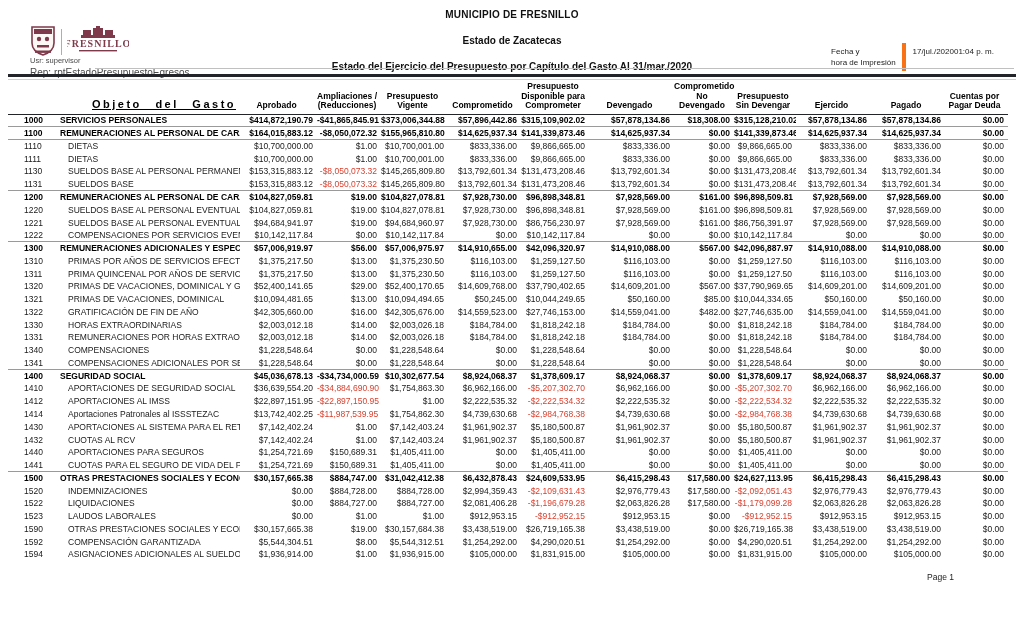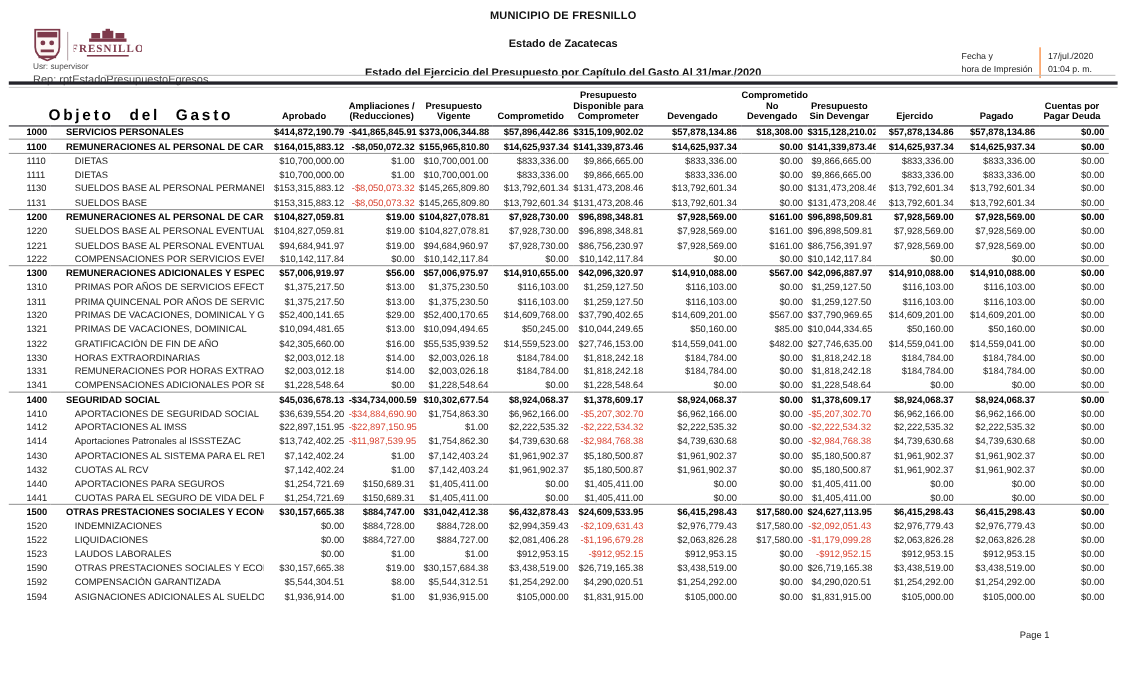--- a/index.html
+++ b/index.html
@@ -14,33 +14,33 @@
   .hdr-sub   { font-size:10px;  font-weight:bold; margin-top:15px; }
 
   .logo { position:absolute; left:30px; top:26px; height:30px; display:flex; align-items:flex-end; }
   .logo svg { display:block; }
   .logo-divider { width:1px; height:26px; background:#b9a8ac; margin:0 5px 1px 5px; }
   .usr-line { position:absolute; left:30px; top:56px; font-size:7.5px; color:#4a4a4a; }
   .rep-line { position:absolute; left:30px; top:67px; font-size:10px; color:#4a4a4a; }
 
   .print-block { position:absolute; right:30px; top:43px; display:flex; align-items:stretch; font-size:8px; }
   .print-labels { text-align:left; padding-right:6px; display:flex; flex-direction:column; justify-content:space-between; padding-top:3px; padding-bottom:3px; color:#222; }
-  .print-values { border-left:1px solid #f97316; padding-left:7px; display:flex; flex-direction:column; justify-content:center; padding-top:3px; padding-bottom:3px; color:#222; }
+  .print-values { border-left:4px solid #f97316; padding-left:7px; display:flex; flex-direction:row; justify-content:center; padding-top:3px; padding-bottom:3px; color:#222; }
   .print-block div { line-height:11px; }
 
   .rule-grey-a { position:absolute; left:95px;  right:10px; top:68px; height:1px; background:#c0c0c0; }
   .rule-dark   { position:absolute; left:8px;   right:8px;  top:74px; height:2.5px; background:#23232a; }
   .rule-grey-b { position:absolute; left:8px;   right:8px;  top:79px; height:1px; background:#cfcfcf; }
 
   
   table.report { border-collapse:collapse; table-layout:fixed; width:1000px; margin-left:8px; }
   thead th { vertical-align:bottom; font-size:8.5px; font-weight:bold; 
              padding:2px 4px 3px 0; border-bottom:1.5px solid #23232a; white-space:pre-line; line-height:9.5px; color:#000; }
-  thead th.objeto { text-align:center; font-size:14px; letter-spacing:2.5px; word-spacing:8px;
-                    padding-left:12px; padding-bottom:4px; white-space:nowrap; }
+  thead th.objeto { text-align:right; font-size:11px; letter-spacing:2.5px; word-spacing:8px;
+                    padding-left:12px; padding-bottom:4px; white-space:nowrap;text-decoration:underline; }
   tbody td { font-size:8.5px; height:12.77px; padding:0 4px 0 0; white-space:nowrap; overflow:hidden; color:#191919; }
   tbody td.code  { padding-left:16px; text-align:left; }
   tbody td.label { padding-left:22px; text-align:left; }
   tbody tr.bold td { font-weight:bold; color:#000; }
   tbody tr.bold td.label { padding-left:14px; }
   tbody tr.bold td { border-top:1px solid #9a9a9a; }
   tbody tr.ruleb td { border-bottom:1px solid #9a9a9a; }
   tbody td.num { text-align:right; }
   tbody td.neg { color:var(--neg,#d9412f); }
 
@@ -368,21 +368,21 @@
           <td class="num">$10,044,334.65</td>
           <td class="num">$50,160.00</td>
           <td class="num">$50,160.00</td>
           <td class="num">$0.00</td>
         </tr>
         <tr>
           <td class="code">1322</td>
           <td class="label">GRATIFICACIÓN DE FIN DE AÑO</td>
           <td class="num">$42,305,660.00</td>
           <td class="num">$16.00</td>
-          <td class="num">$55,535,939.52</td>
+          <td class="num">$42,305,676.00</td>
           <td class="num">$14,559,523.00</td>
           <td class="num">$27,746,153.00</td>
           <td class="num">$14,559,041.00</td>
           <td class="num">$482.00</td>
           <td class="num">$27,746,635.00</td>
           <td class="num">$14,559,041.00</td>
           <td class="num">$14,559,041.00</td>
           <td class="num">$0.00</td>
         </tr>
         <tr>
@@ -406,20 +406,35 @@
           <td class="num">$2,003,012.18</td>
           <td class="num">$14.00</td>
           <td class="num">$2,003,026.18</td>
           <td class="num">$184,784.00</td>
           <td class="num">$1,818,242.18</td>
           <td class="num">$184,784.00</td>
           <td class="num">$0.00</td>
           <td class="num">$1,818,242.18</td>
           <td class="num">$184,784.00</td>
           <td class="num">$184,784.00</td>
+          <td class="num">$0.00</td>
+        </tr>
+        <tr>
+          <td class="code">1340</td>
+          <td class="label">COMPENSACIONES</td>
+          <td class="num">$1,228,548.64</td>
+          <td class="num">$0.00</td>
+          <td class="num">$1,228,548.64</td>
+          <td class="num">$0.00</td>
+          <td class="num">$1,228,548.64</td>
+          <td class="num">$0.00</td>
+          <td class="num">$0.00</td>
+          <td class="num">$1,228,548.64</td>
+          <td class="num">$0.00</td>
+          <td class="num">$0.00</td>
           <td class="num">$0.00</td>
         </tr>
         <tr>
           <td class="code">1341</td>
           <td class="label">COMPENSACIONES ADICIONALES POR SERVICIOS E</td>
           <td class="num">$1,228,548.64</td>
           <td class="num">$0.00</td>
           <td class="num">$1,228,548.64</td>
           <td class="num">$0.00</td>
           <td class="num">$1,228,548.64</td>

